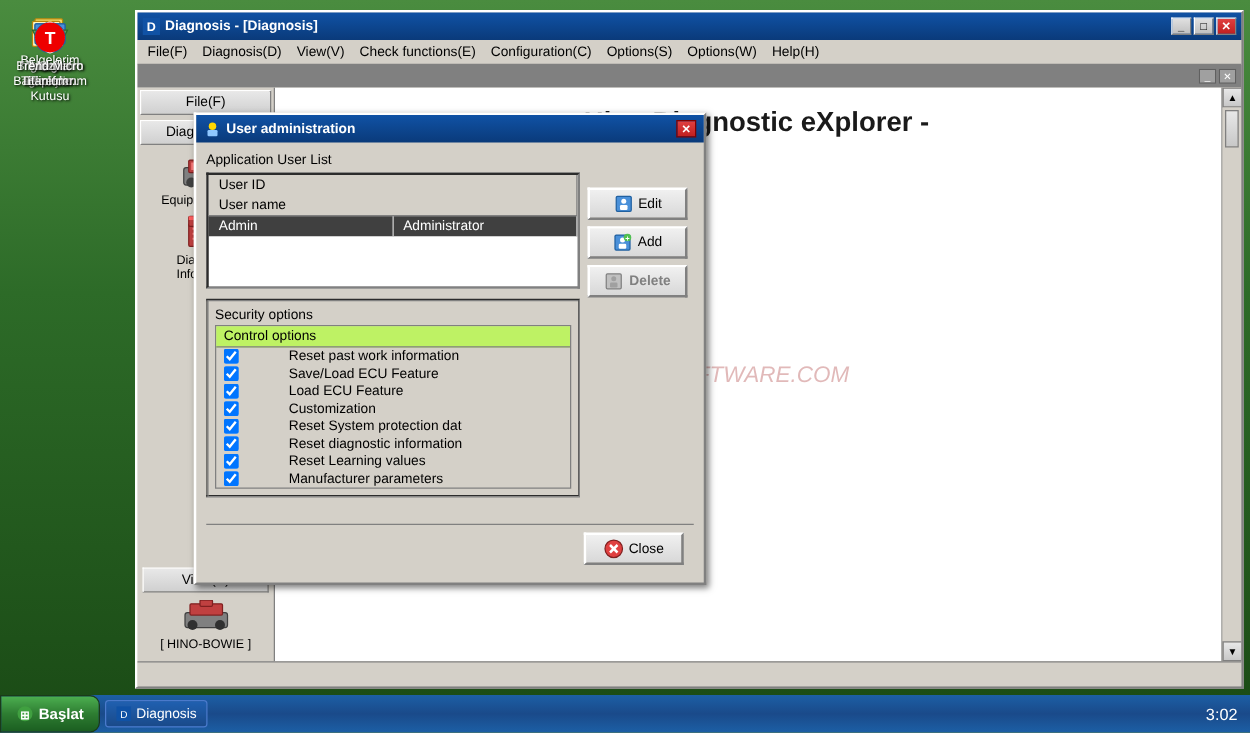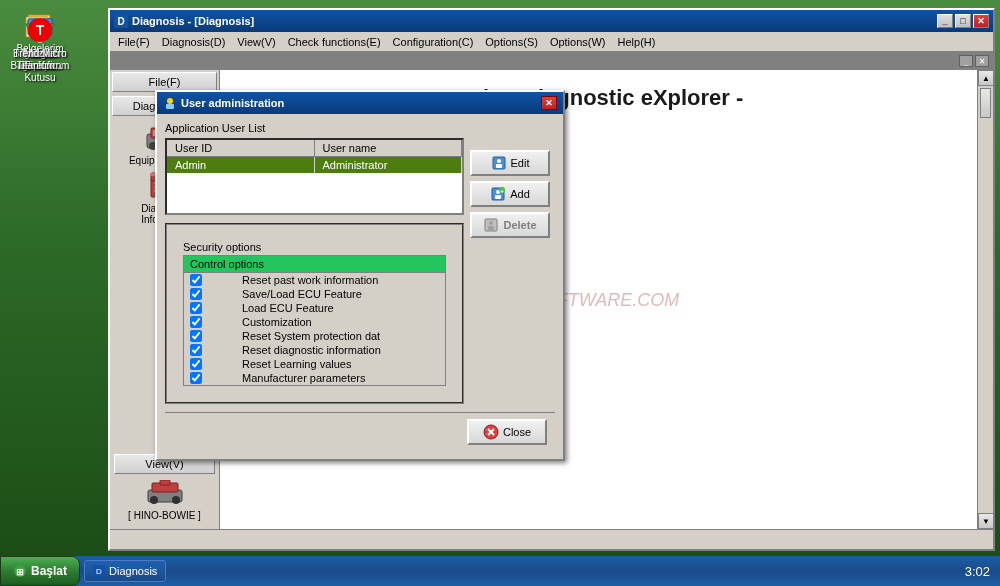--- a/index.html
+++ b/index.html
@@ -348,72 +348,73 @@
       border: 2px inset #808080;
       background: white;
       width: 100%;
       margin-bottom: 8px;
     }
 
     .list-header {
       display: flex;
       background: #d4d0c8;
       border-bottom: 1px solid #808080;
+      flex-direction: column;
     }
 
     .list-header-cell {
       padding: 2px 8px;
       font-size: 11px;
       font-weight: normal;
       border-right: 1px solid #808080;
       flex: 1;
     }
 
     .list-row {
       display: flex;
       cursor: pointer;
     }
 
     .list-row.selected {
-      background: #4d7c0f;
+      background: #404040;
       color: white;
       justify-content: space-between;
     }
 
     .list-cell {
       padding: 2px 8px;
       font-size: 11px;
       flex: 1;
       border-right: 1px solid #d0d0d0;
     }
 
     .user-list-empty {
       height: 40px;
     }
 
     
     .security-options {
       border: 2px groove #808080;
-      padding: 16px;
+      padding: 5px;
       margin-top: 4px;
     }
 
     .security-options-title {
       font-size: 11px;
       margin-bottom: 2px;
       font-weight: normal;
     }
 
     .control-options-table {
       border: 1px solid #808080;
       width: 100%;
     }
 
     .control-options-header {
-      background: #22c55e;
+      background: #bef264;
       padding: 2px 6px;
       font-size: 11px;
       border-bottom: 1px solid #808080;
     }
 
     .control-option-row {
       display: flex;
       align-items: center;
       padding: 1px 6px;
       font-size: 11px;
@@ -461,21 +462,21 @@
       gap: 5px;
       padding-top: 28px;
     }
 
     
     .dialog-footer {
       display: flex;
       justify-content: flex-end;
       padding: 6px 8px;
       border-top: 1px solid #808080;
-      margin-top: 8px;
+      margin-top: 21px;
     }
 
     
     svg { display: block; }
 
     
     .status-bar {
       height: 20px;
       background: #d4d0c8;
       border-top: 1px solid #808080;

